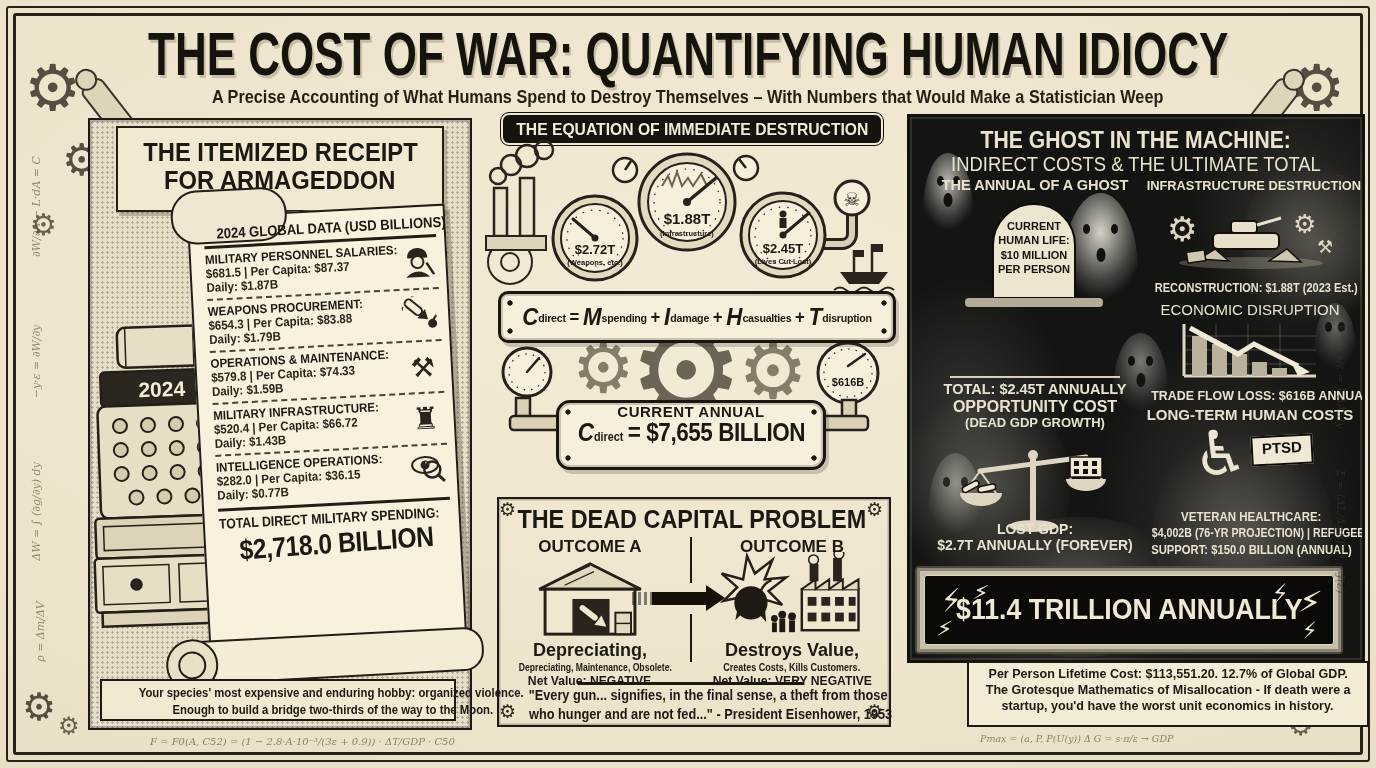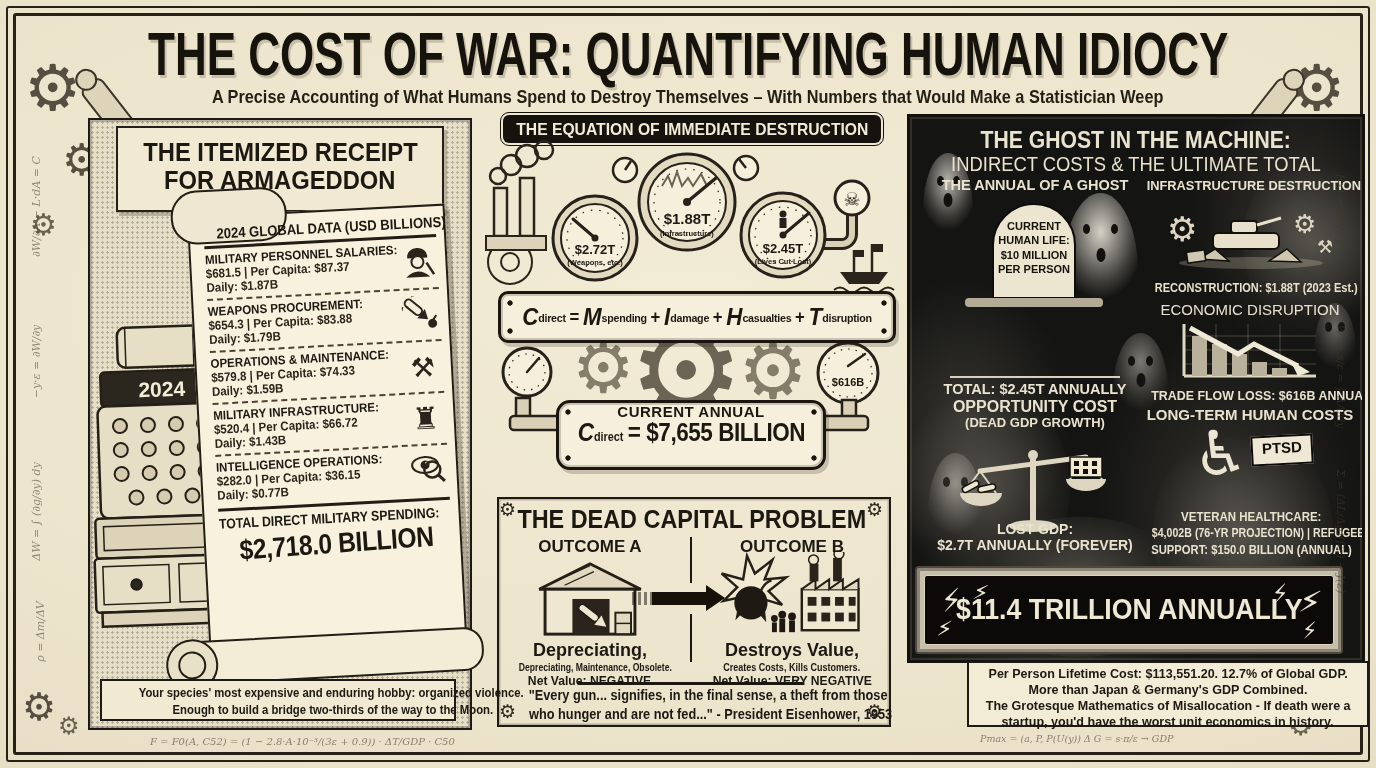--- a/index.html
+++ b/index.html
@@ -570,21 +570,20 @@
         <span class="bolt" style="right:44px;top:6px;font-size:24px;transform:rotate(-10deg);">⚡</span>
         <span class="bolt" style="right:12px;top:10px;font-size:32px;transform:rotate(8deg);">⚡</span>
         <span class="bolt" style="right:16px;top:44px;font-size:22px;transform:rotate(-5deg);">⚡</span>
         <div class="nw" style="font-weight:700;font-size:29px;line-height:1.15;"><span class="cond" style="transform:scaleX(.92);">$11.4 TRILLION ANNUALLY</span></div>
       </div>
     </div>
   </div>
 
   <div class="abs inkbox ctr" style="left:921px;top:661px;width:402px;height:66px;background:#f2ebd6;padding-top:3px;box-sizing:border-box;z-index:4;margin-left:46px;">
     <div class="nw" style="font-weight:700;font-size:13.5px;line-height:1.18;"><span class="cond" style="transform:scaleX(.93);">Per Person Lifetime Cost: $113,551.20. 12.7% of Global GDP.</span></div>
-    <div class="nw" style="font-weight:700;font-size:13.5px;line-height:1.18;"><span class="cond" style="transform:scaleX(.93);">More than Japan &amp; Germany's GDP Combined.</span></div>
     <div class="nw" style="font-weight:700;font-size:13.5px;line-height:1.18;"><span class="cond" style="transform:scaleX(.93);">The Grotesque Mathematics of Misallocation - If death were a</span></div>
     <div class="nw" style="font-weight:700;font-size:13.5px;line-height:1.18;"><span class="cond" style="transform:scaleX(.93);">startup, you'd have the worst unit economics in history.</span></div>
   </div>
 
   <div class="vnote" style="left:-34px;top:200px;width:140px;text-align:center;transform:rotate(-90deg);"><span>∂W/∂A − L·dA = C</span></div>
   <div class="vnote" style="left:-34px;top:355px;width:140px;text-align:center;transform:rotate(-90deg);"><span>−y·ε = ∂W/∂y</span></div>
   <div class="vnote" style="left:-34px;top:505px;width:140px;text-align:center;transform:rotate(-90deg);"><span>ΔW = ∫ (∂g/∂y) dy</span></div>
   <div class="vnote" style="left:-30px;top:625px;width:140px;text-align:center;transform:rotate(-90deg);"><span>ρ = Δm/ΔV</span></div>
   <div class="vnote" style="left:1270px;top:205px;width:140px;text-align:center;transform:rotate(90deg);"><span>f(x) = ΔN/Δy²</span></div>
   <div class="vnote" style="left:1270px;top:370px;width:140px;text-align:center;transform:rotate(90deg);"><span>W' = s/ε = ∫ ΔA/dy</span></div>

